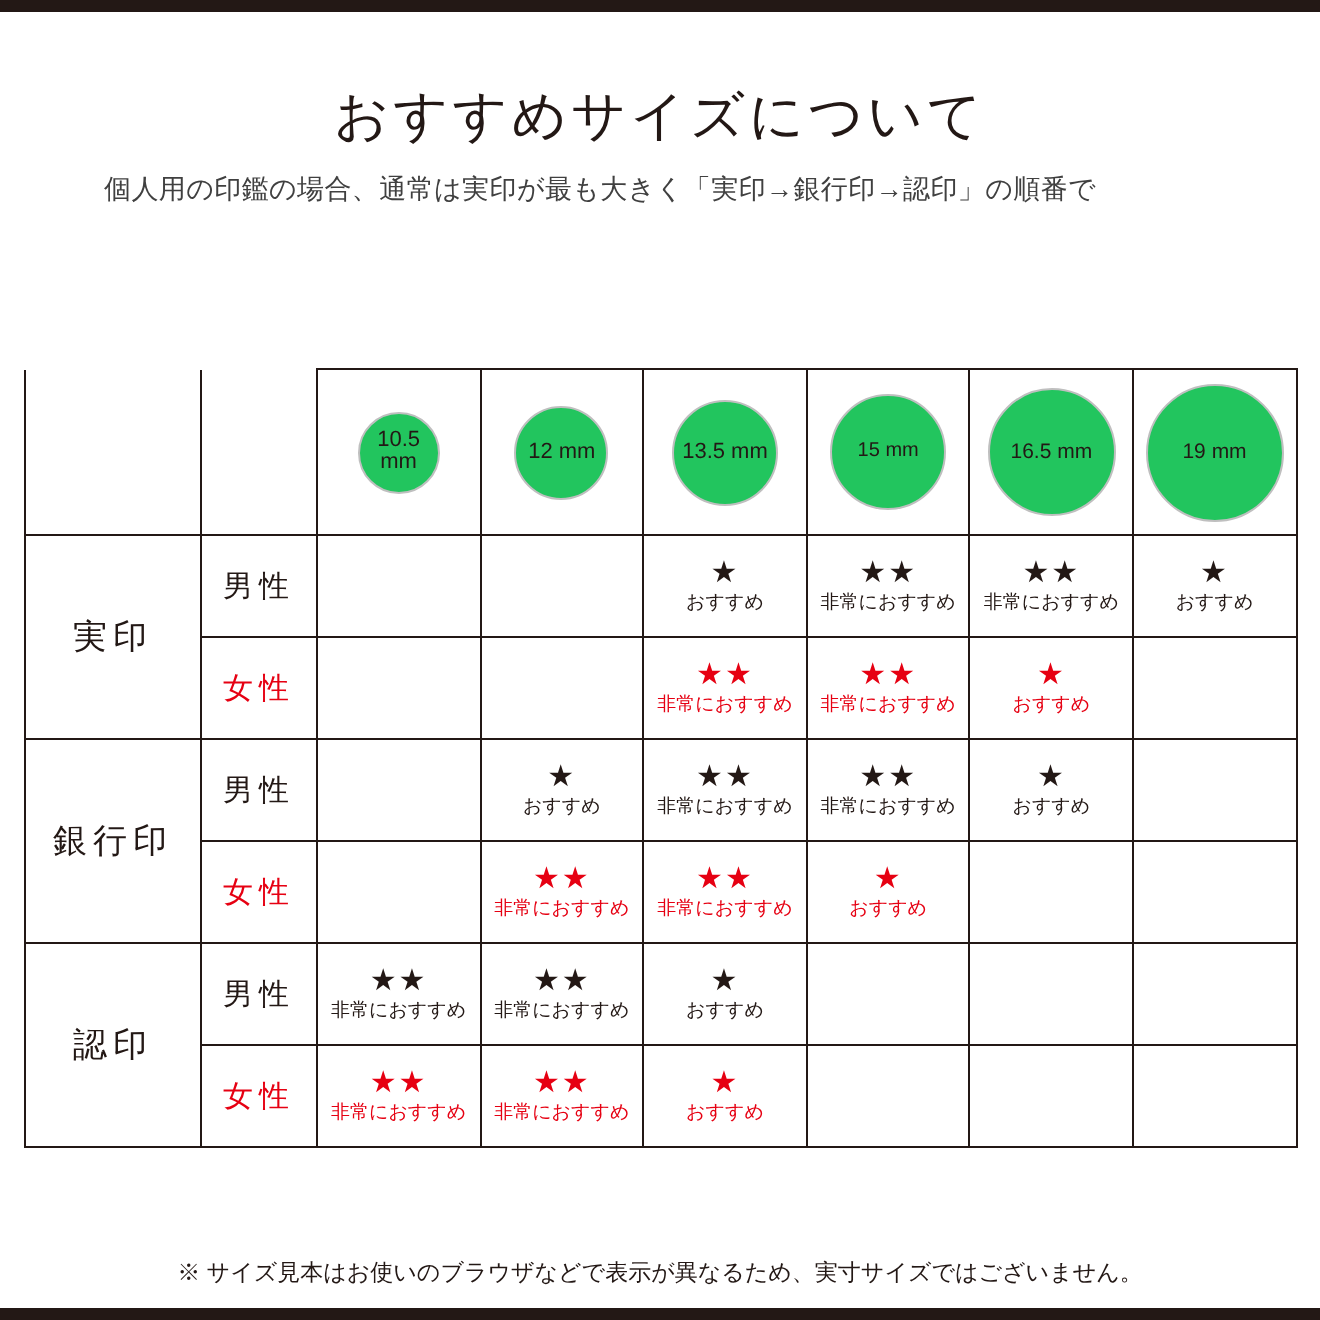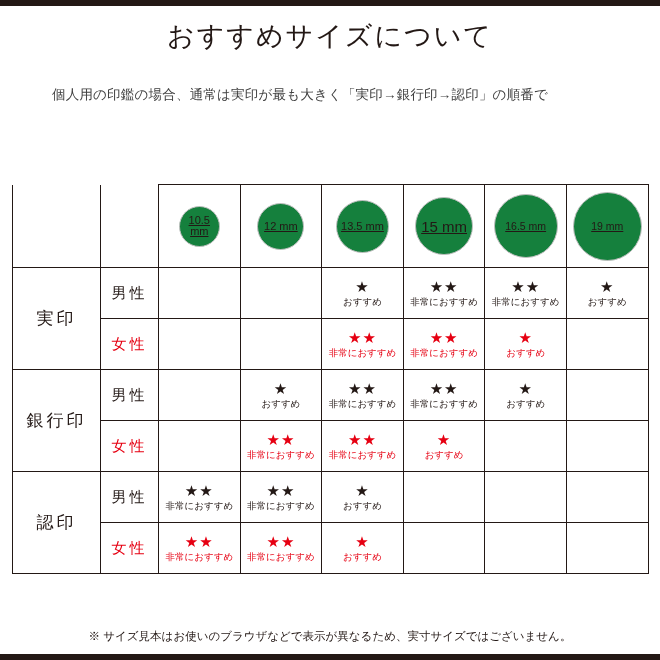--- a/index.html
+++ b/index.html
@@ -30,21 +30,21 @@
   .bottom-bar {
     position: absolute;
     left: 0; bottom: 0;
     width: 660px;
     height: 6px;
     background: #231815;
   }
   .title {
     position: absolute;
     left: 0;
-    top: 0;
+    top: 22px;
     width: 660px;
     text-align: center;
     font-family: "Liberation Serif", serif;
     font-size: 27px;
     letter-spacing: 2px;
     color: #231815;
     font-weight: normal;
   }
   .lead {
     position: absolute;
@@ -84,27 +84,26 @@
   .size-circle {
     display: flex;
     align-items: center;
     justify-content: center;
     margin: 0 auto;
     border: 1px solid #bfbfbf;
     border-radius: 50%;
     color: #231815;
     font-size: 11.5px;
     line-height: 1;
-    background: #15803d;
-    text-decoration: underline;
+    background: #22c55e;
   }
   .c105 { width: 39px; height: 39px; font-size: 11px; }
   .c12  { width: 45px; height: 45px; font-size: 11px; }
   .c135 { width: 51px; height: 51px; font-size: 11px; }
-  .c15  { width: 56px; height: 56px; font-size: 15px; }
+  .c15  { width: 56px; height: 56px; font-size: 10px; }
   .c165 { width: 62px; height: 62px; font-size: 10.5px; }
   .c18  { width: 67px; height: 67px; font-size: 10.5px; }
 
   .cat-cell {
     font-size: 17px;
     letter-spacing: 3px;
     font-family: "Liberation Serif", serif;
   }
   .gender-cell {
     font-size: 15px;

